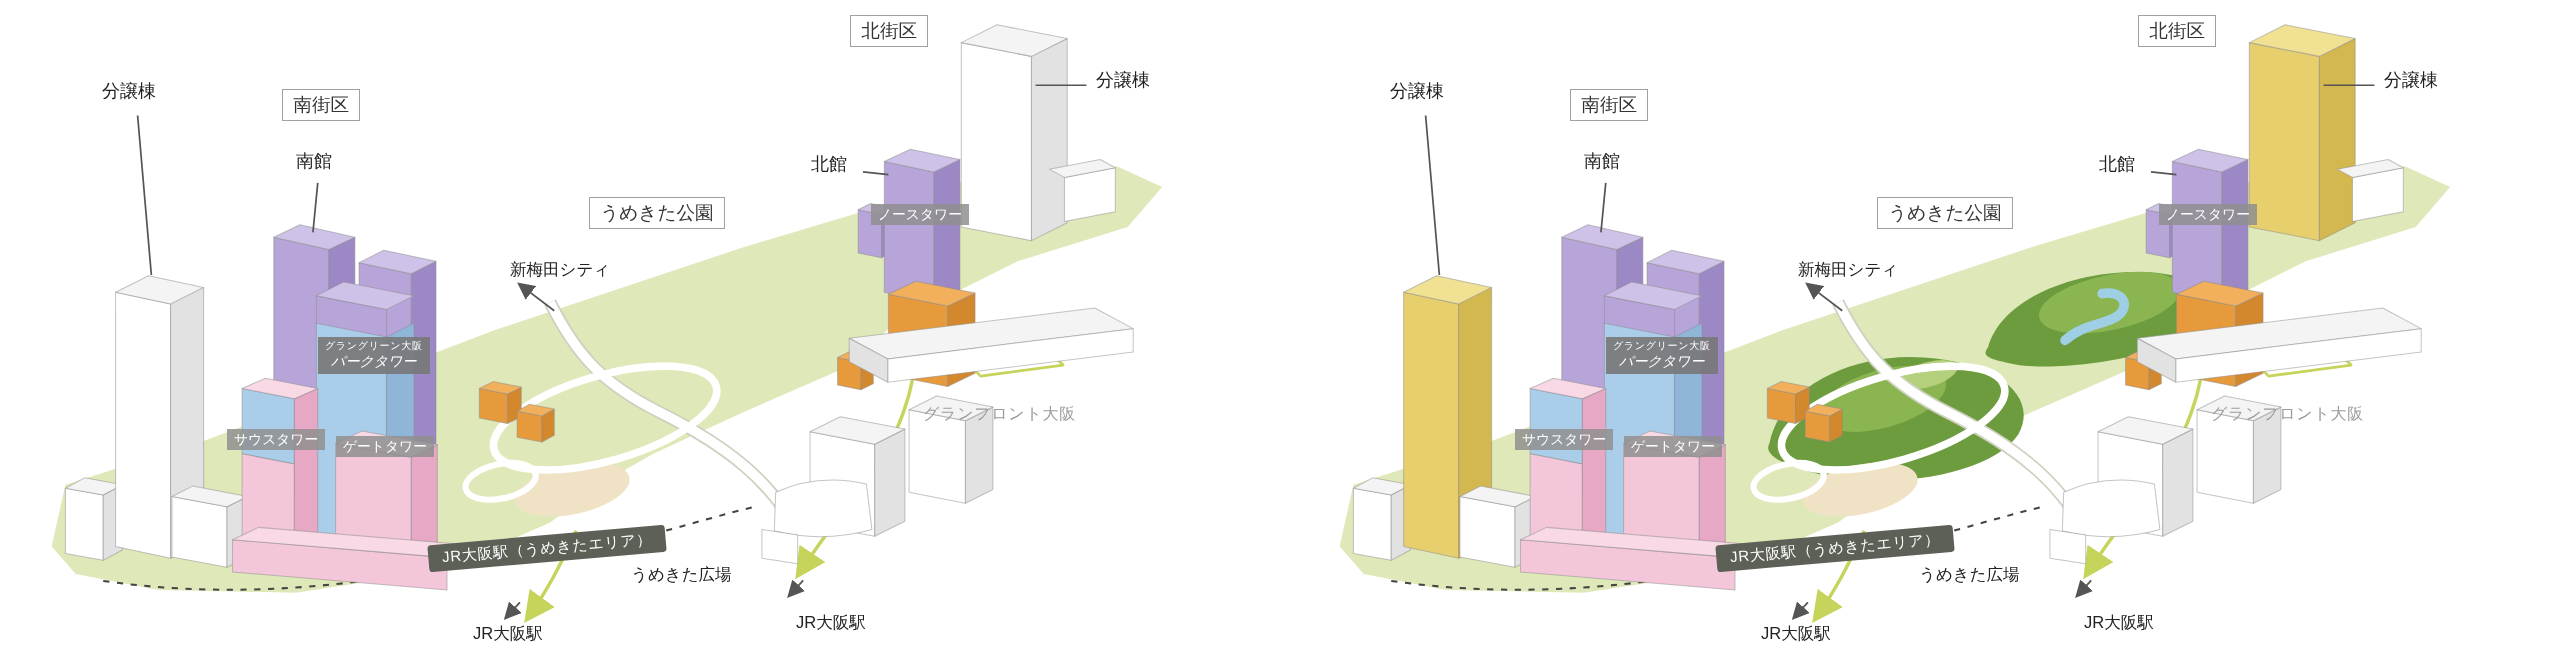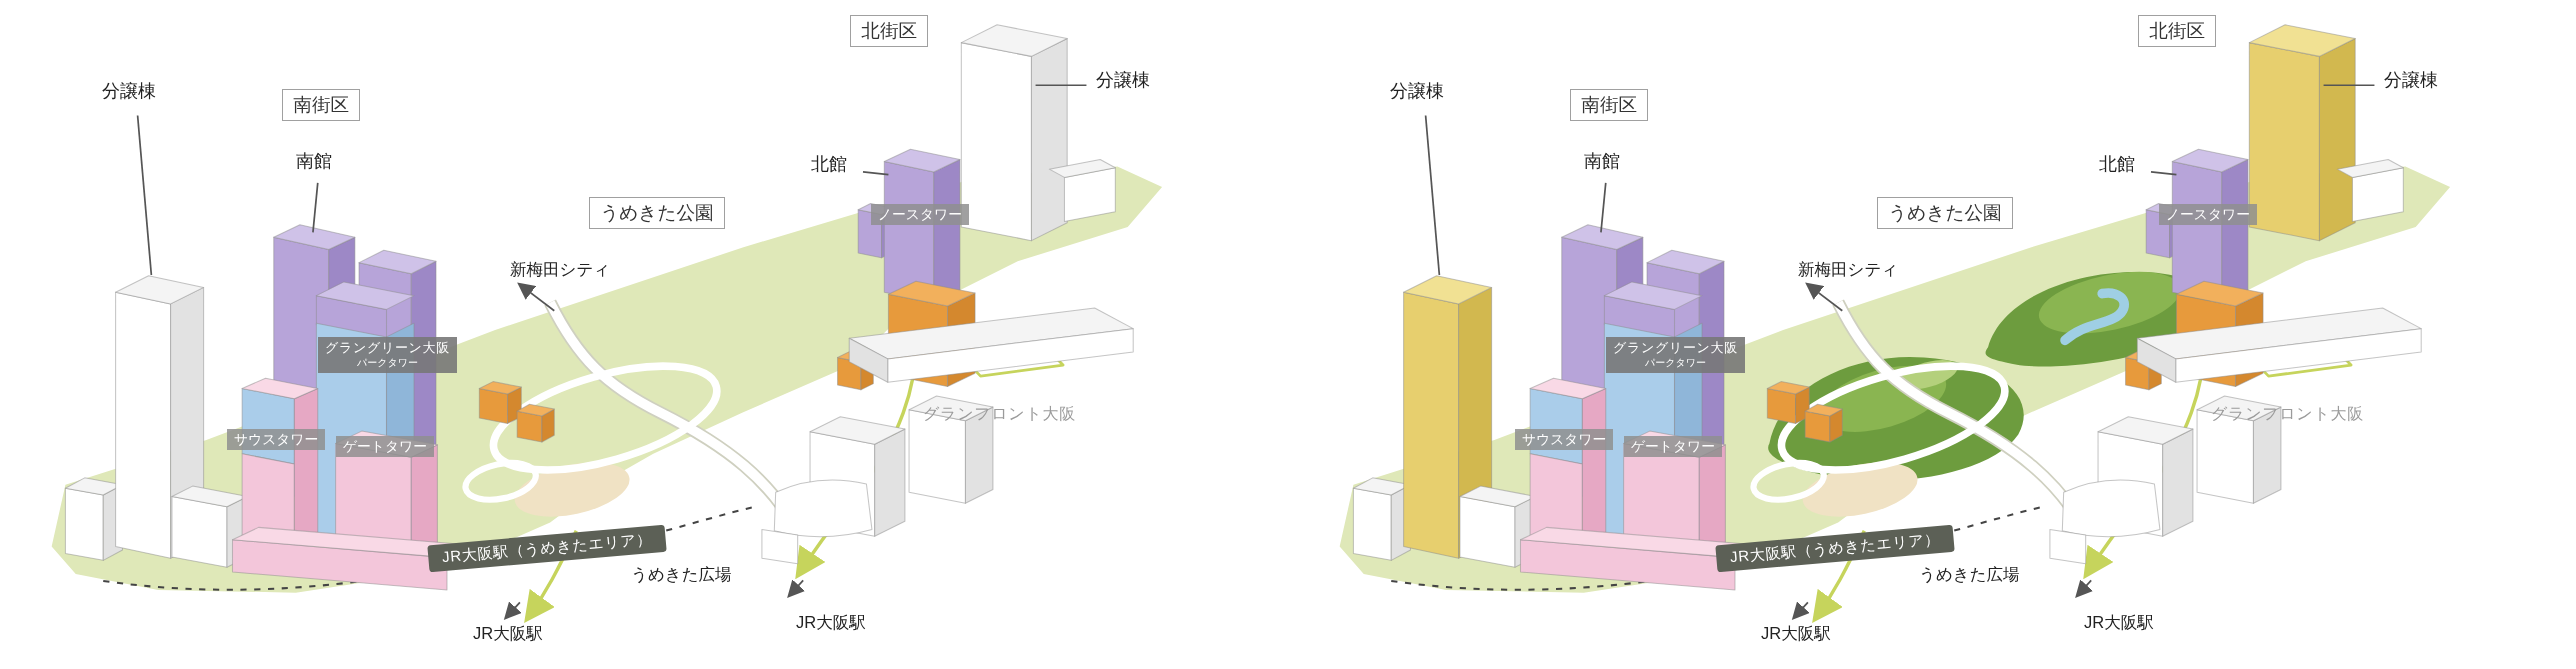--- a/index.html
+++ b/index.html
@@ -14,22 +14,22 @@
     --parkExtra:visible;}
   .scene{position:absolute;left:0;top:0;width:1288px;height:669px;}
   .labels{position:absolute;inset:0;pointer-events:none;}
   .lbl{position:absolute;white-space:nowrap;line-height:1.25;}
   .lbl.box{border:1.4px solid var(--labelBorder);background:#fff;padding:3.4px 10.3px;
            font-size:18.6px;color:#333;}
   .lbl.plain{font-size:18px;color:#222;}
   .lbl.small{font-size:16.5px;color:#222;text-align:center;}
   .lbl.tag{background:var(--tagBg);color:#fff;font-size:13.8px;padding:2.1px 6.9px;text-align:center;}
   .lbl.tag2{background:var(--tagDark);color:#fff;text-align:center;padding:3.4px 6.9px;}
-  .lbl.tag2 .l1{display:block;font-size:13px;letter-spacing:0.7px;}
-  .lbl.tag2 .l2{display:block;font-size:10px;}
+  .lbl.tag2 .l1{display:block;font-size:10px;letter-spacing:0.7px;}
+  .lbl.tag2 .l2{display:block;font-size:14px;font-style:italic;}
   .lbl.jrband{background:var(--jrBand);color:#fff;font-size:15px;padding:4.1px 13.8px;
               border-radius:3.4px;transform:rotate(-5deg);letter-spacing:0.7px;}
   .lbl.gray{font-size:16px;color:var(--grayText);letter-spacing:0.7px;}
   .hiddefs{position:absolute;width:0;height:0;overflow:hidden;}
 </style>
 </head>
 <body>
 
 <svg class="hiddefs" aria-hidden="true">
   <defs>

